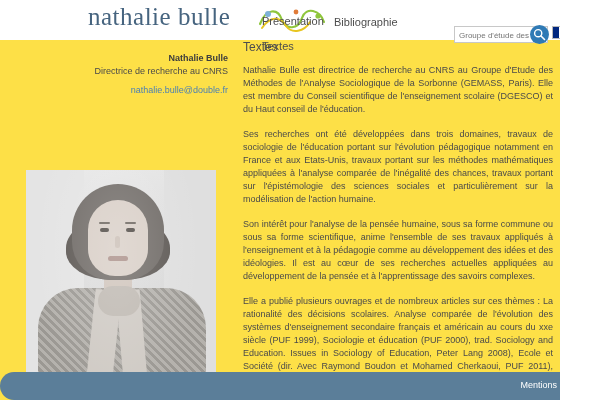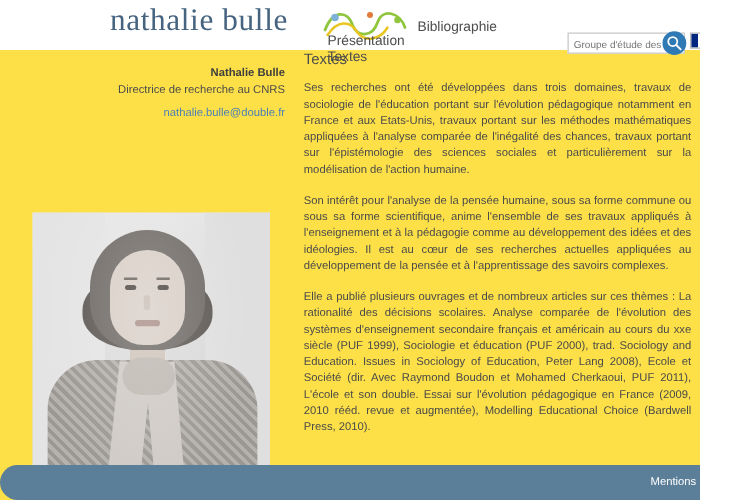--- a/index.html
+++ b/index.html
@@ -57,21 +57,21 @@
     width: 260px;
     height: 22px;
   }
   .nav-item {
     position: absolute;
     font-size: 11px;
     color: #4d4d4d;
     white-space: nowrap;
     cursor: pointer;
   }
-  #nav-0 { left: 0px;   top: 15px; }
+  #nav-0 { left: 0px;   top: 3px; }
   #nav-1 { left: 72px;  top: 4px; }
 
   
   #nav-2 {
     position: absolute;
     left: 262px;
     top: 40px;
     font-size: 11px;
     color: #4d4d4d;
     cursor: pointer;
@@ -325,20 +325,21 @@
       <div class="eye-l"></div>
       <div class="eye-r"></div>
       <div class="nose"></div>
       <div class="mouth"></div>
       <div class="shade"></div>
     </div>
   </div>
 
   <div id="content">
     <h1 id="section-title">Textes</h1>
+    <p class="para">Nathalie Bulle est directrice de recherche au CNRS au Groupe d'Etude des Méthodes de l'Analyse Sociologique de la Sorbonne (GEMASS, Paris). Elle est membre du Conseil scientifique de l'enseignement scolaire (DGESCO) et du Haut conseil de l'éducation.</p>
     <p class="para">Ses recherches ont été développées dans trois domaines, travaux de sociologie de l'éducation portant sur l'évolution pédagogique notamment en France et aux Etats-Unis, travaux portant sur les méthodes mathématiques appliquées à l'analyse comparée de l'inégalité des chances, travaux portant sur l'épistémologie des sciences sociales et particulièrement sur la modélisation de l'action humaine.</p>
     <p class="para">Son intérêt pour l'analyse de la pensée humaine, sous sa forme commune ou sous sa forme scientifique, anime l'ensemble de ses travaux appliqués à l'enseignement et à la pédagogie comme au développement des idées et des idéologies. Il est au cœur de ses recherches actuelles appliquées au développement de la pensée et à l'apprentissage des savoirs complexes.</p>
     <p class="para">Elle a publié plusieurs ouvrages et de nombreux articles sur ces thèmes : La rationalité des décisions scolaires. Analyse comparée de l'évolution des systèmes d'enseignement secondaire français et américain au cours du xxe siècle (PUF 1999), Sociologie et éducation (PUF 2000), trad. Sociology and Education. Issues in Sociology of Education, Peter Lang 2008), Ecole et Société (dir. Avec Raymond Boudon et Mohamed Cherkaoui, PUF 2011), L'école et son double. Essai sur l'évolution pédagogique en France (2009, 2010 rééd. revue et augmentée), Modelling Educational Choice (Bardwell Press, 2010).</p>
   </div>
 
   <div id="footer">
     <a id="footer-link" href="#">Mentions légales</a>
   </div>
 
 </div>

